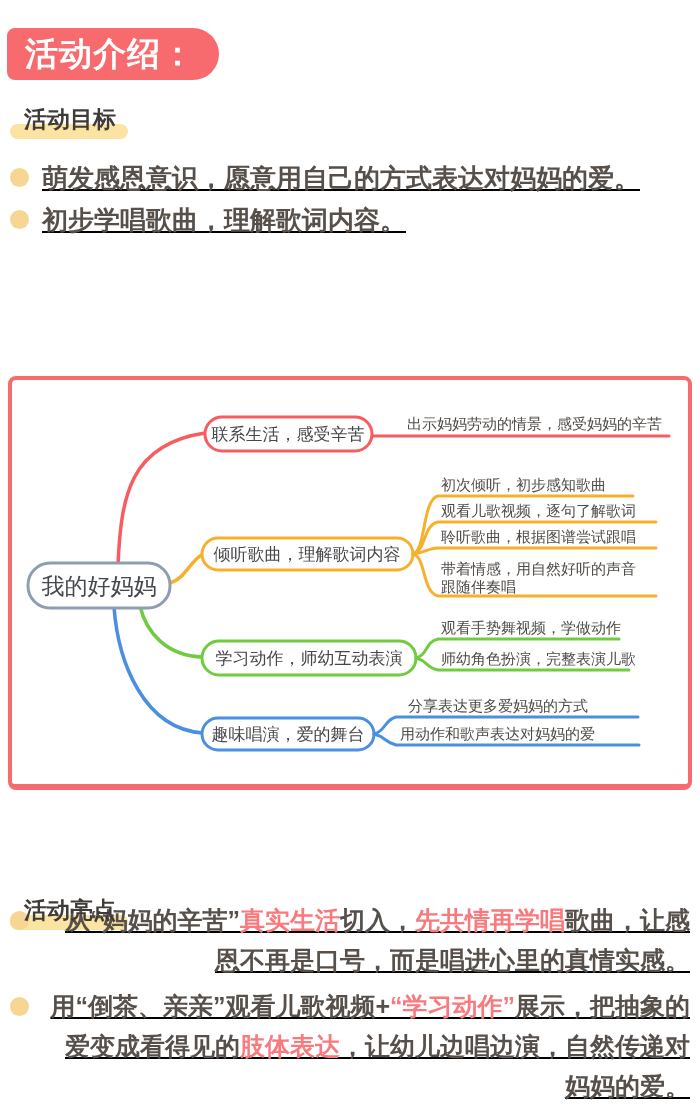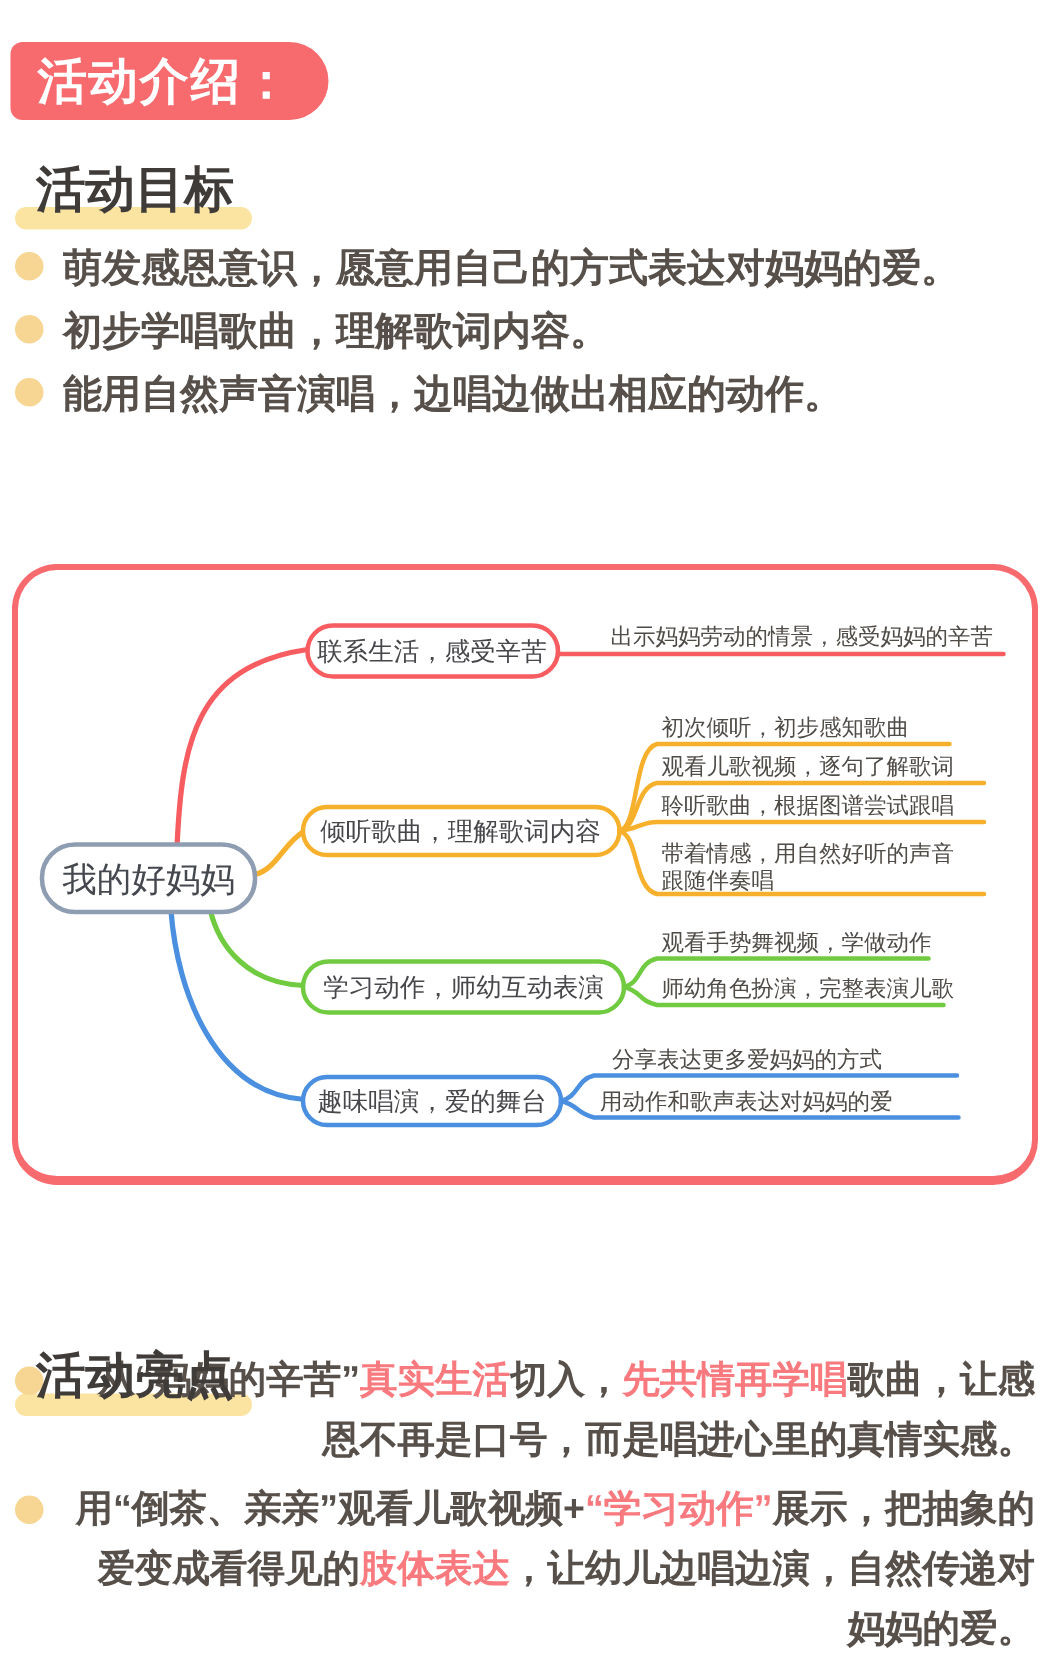--- a/index.html
+++ b/index.html
@@ -7,39 +7,39 @@
     position:relative;width:700px;height:1117px;background:#ffffff;overflow:hidden;
     font-family:"Liberation Sans","DejaVu Sans",sans-serif;
   }
   
   .band{
     position:absolute;left:7px;top:28px;height:52px;line-height:52px;
     background:#f76a6e;color:#ffffff;font-size:33px;font-weight:700;
     padding:0 24px 0 18px;border-radius:8px 26px 26px 8px;letter-spacing:1px;
   }
   
-  .sec-head{position:absolute;font-size:33px;font-weight:700;color:#3f3b38;}
+  .sec-head{position:absolute;font-size:23px;font-weight:700;color:#3f3b38;}
   .sec-head .txt{position:relative;z-index:1;}
   .sec-head .bar{
     position:absolute;left:-14px;right:-12px;bottom:-4px;height:15px;
     background:#fbe4a2;border-radius:8px;z-index:0;
   }
   
-  .blist{position:absolute;left:10px;width:680px;}
+  .blist{position:absolute;left:10px;width:680px;text-decoration:underline;}
   .brow{display:flex;align-items:flex-start;}
   .dot{flex:0 0 19px;width:19px;height:19px;border-radius:50%;background:#f7d592;margin:11px 13px 0 0;}
   .goals .brow{height:42px;}
   .goals .btxt{font-size:26px;line-height:42px;font-weight:600;color:#57504a;white-space:nowrap;}
   .hls .brow{margin-bottom:6px;text-align:right;}
   .hls .btxt{font-size:25px;line-height:40px;font-weight:600;color:#57504a;width:648px;}
   .pink{color:#f87a7e;}
   
   .map{
     position:absolute;left:8px;top:376px;width:684px;height:414px;
-    border:4px solid #f76a6e;border-bottom-width:6px;border-radius:30px;
+    border:4px solid #f76a6e;border-bottom-width:6px;border-radius:8px;
     box-sizing:border-box;background:#fff;
   }
   .map svg{position:absolute;left:-4px;top:-4px;}
   .map svg text{fill:#4f4b47;font-family:"Liberation Sans","DejaVu Sans",sans-serif;font-size:15px;}
   .map svg text.pill-label{font-size:17px;fill:#47464a;text-anchor:middle;}
   .map svg text.root-label{font-size:23px;fill:#45484e;text-anchor:middle;}
   .map svg path{fill:none;stroke-linecap:round;}
   .map svg path.curve{stroke-width:3.5;}
   .map svg path.uline{stroke-width:3;}
   .map svg rect{fill:#ffffff;}
@@ -58,24 +58,20 @@
     <span class="txt">活动目标</span>
   </div>
   <div class="blist goals" style="top:157px;">
     <div class="brow">
       <span class="dot"></span>
       <span class="btxt">萌发感恩意识，愿意用自己的方式表达对妈妈的爱。</span>
     </div>
     <div class="brow">
       <span class="dot"></span>
       <span class="btxt">初步学唱歌曲，理解歌词内容。</span>
-    </div>
-    <div class="brow">
-      <span class="dot"></span>
-      <span class="btxt">能用自然声音演唱，边唱边做出相应的动作。</span>
     </div>
   </div>
 
 
   <div class="map">
     <svg width="684" height="414" viewBox="0 0 684 414">
 
       <path class="curve" d="M110,189 C113,120 122,68 197,57" stroke="#f65c60"></path>
       <path class="curve" d="M162,207 C177,203 181,186 195,178" stroke="#f7b02c"></path>
       <path class="curve" d="M132,230 C138,256 158,280 195,281" stroke="#70cb41"></path>

